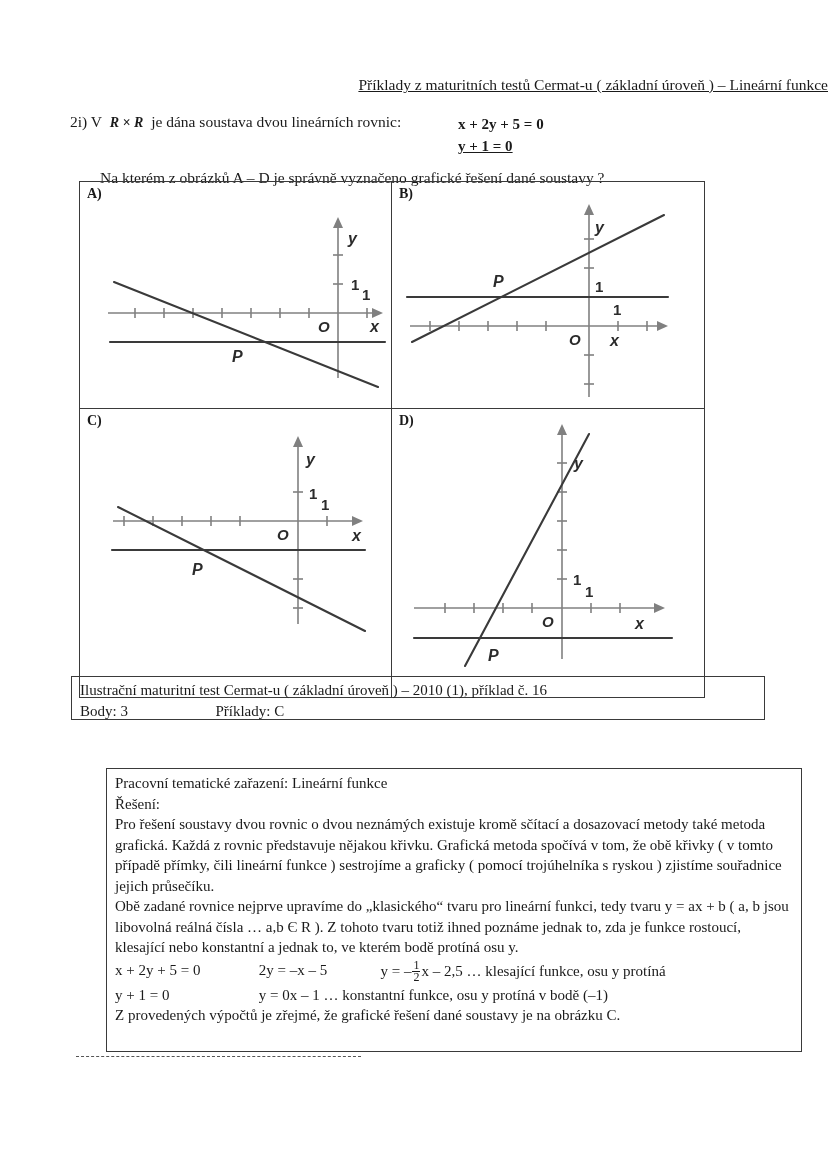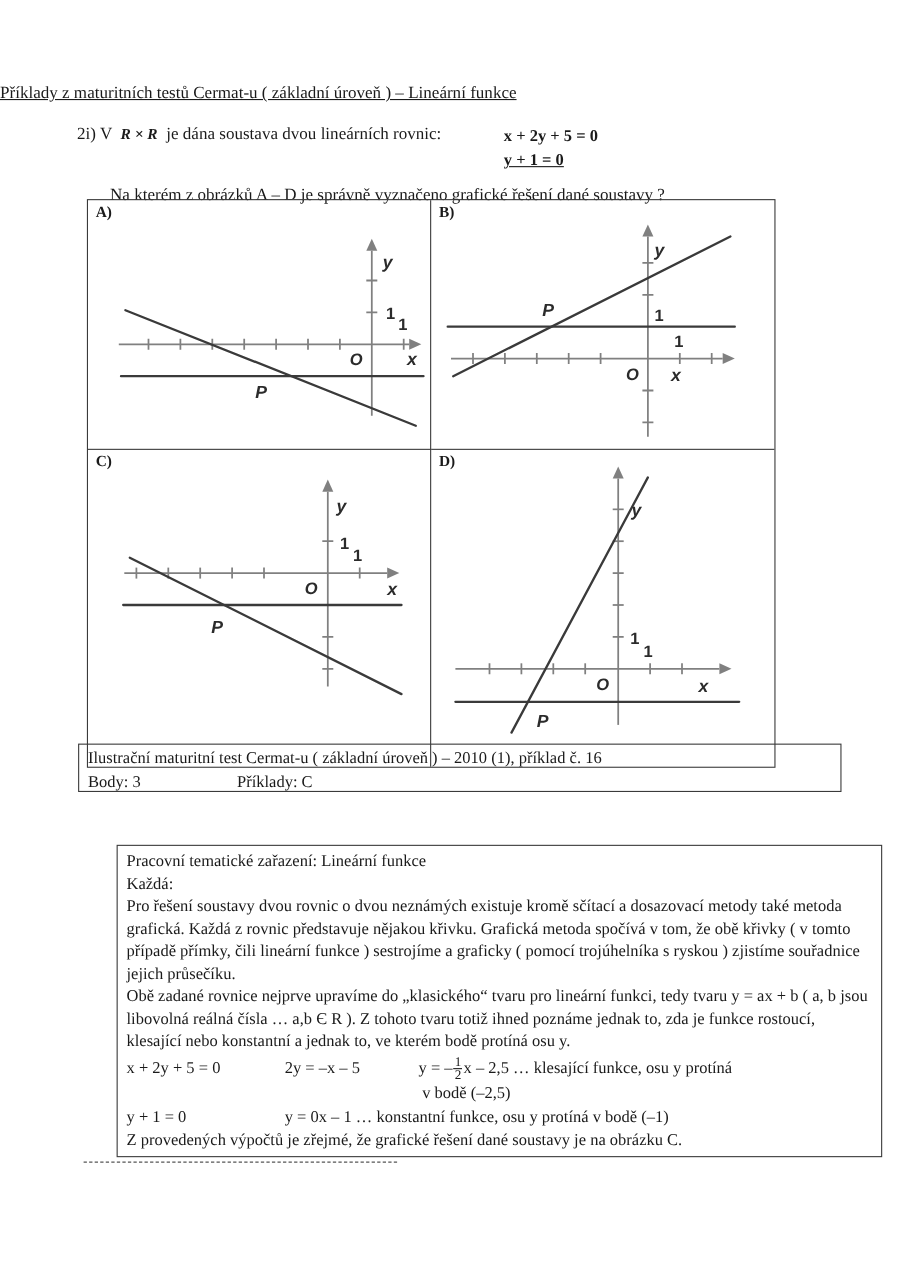--- a/index.html
+++ b/index.html
@@ -8,21 +8,21 @@
     background:#ffffff;
     font-family:"Liberation Serif", serif;
     color:#1a1a1a;
     overflow:hidden;
   }
   .page{position:relative;width:828px;height:1171px;}
 
   
   .title{
     position:absolute;left:0;top:76px;width:828px;
-    text-align:left;font-size:15.5px;
+    text-align:right;font-size:15.5px;
   }
   .title span{ text-decoration:underline; }
 
   .qline{
     position:absolute;left:70px;top:113px;width:700px;
     font-size:15.5px;
   }
   .qline .setsym{
     font-style:italic;font-weight:bold;font-size:14px;
     padding:0 4px;
@@ -273,31 +273,30 @@
       <span>Body:</span>
       <span>3</span>
       <span class="gap"></span>
       <span>Příklady:</span>
       <span>C</span>
     </div>
   </div>
 
   <div class="solbox">
     <p>Pracovní tematické zařazení: Lineární funkce</p>
-    <p>Každá:</p>
+    <p>Řešení:</p>
     <p>Pro řešení soustavy dvou rovnic o dvou neznámých existuje kromě sčítací a dosazovací metody také metoda grafická. Každá z rovnic představuje nějakou křivku. Grafická metoda spočívá v tom, že obě křivky ( v tomto případě přímky, čili lineární funkce ) sestrojíme a graficky ( pomocí trojúhelníka s ryskou ) zjistíme souřadnice jejich průsečíku.</p>
     <p>Obě zadané rovnice nejprve upravíme do „klasického“ tvaru pro lineární funkci, tedy tvaru y = ax + b ( a, b jsou libovolná reálná čísla … a,b Є R ). Z tohoto tvaru totiž ihned poznáme jednak to, zda je funkce rostoucí, klesající nebo konstantní a jednak to, ve kterém bodě protíná osu y.</p>
 
     <div class="calcrow">
       <span class="c1">x + 2y + 5 = 0</span>
       <span class="c2">2y = –x – 5</span>
       <span>y  =  –</span><span class="frac"><span class="num">1</span><span class="den">2</span></span><span>x – 2,5 … klesající funkce, osu y protíná</span>
     </div>
 
-    <div class="bodeline">v bodě (–2,5)</div>
 
     <div class="calcrow">
       <span class="c1">y + 1 = 0</span>
       <span>y  =  0x – 1 … konstantní funkce, osu y protíná v bodě (–1)</span>
     </div>
 
     <p>Z provedených výpočtů je zřejmé, že grafické řešení dané soustavy je na obrázku C.</p>
   </div>
 
   <div class="footer-dash"></div>

